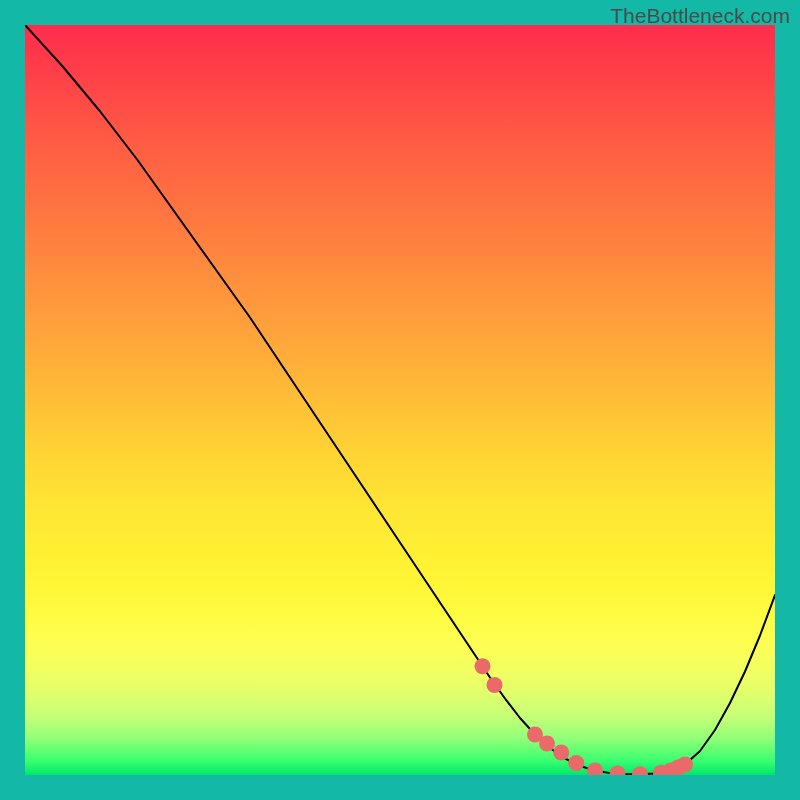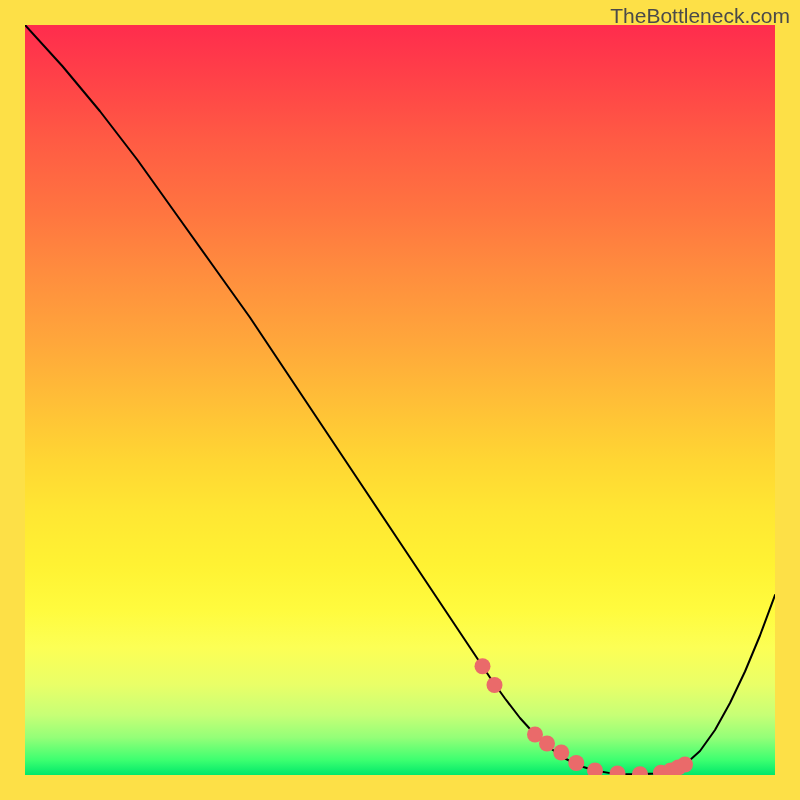--- a/index.html
+++ b/index.html
@@ -7,21 +7,21 @@
     padding: 0;
     width: 800px;
     height: 800px;
     background: #000000;
     overflow: hidden;
     font-family: Arial, Helvetica, sans-serif;
   }
   .outer {
     width: 800px;
     height: 800px;
-    background: #fde047;
+    background: #14b8a6;
     position: relative;
   }
   .watermark {
     position: absolute;
     top: 4px;
     right: 10px;
     color: #4a4a4a;
     font-size: 21px;
     font-weight: 400;
     letter-spacing: 0px;

